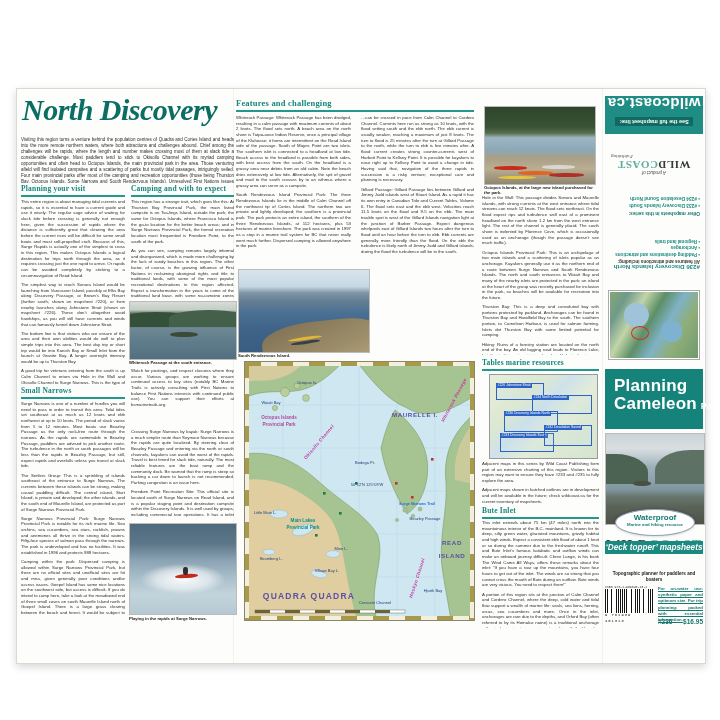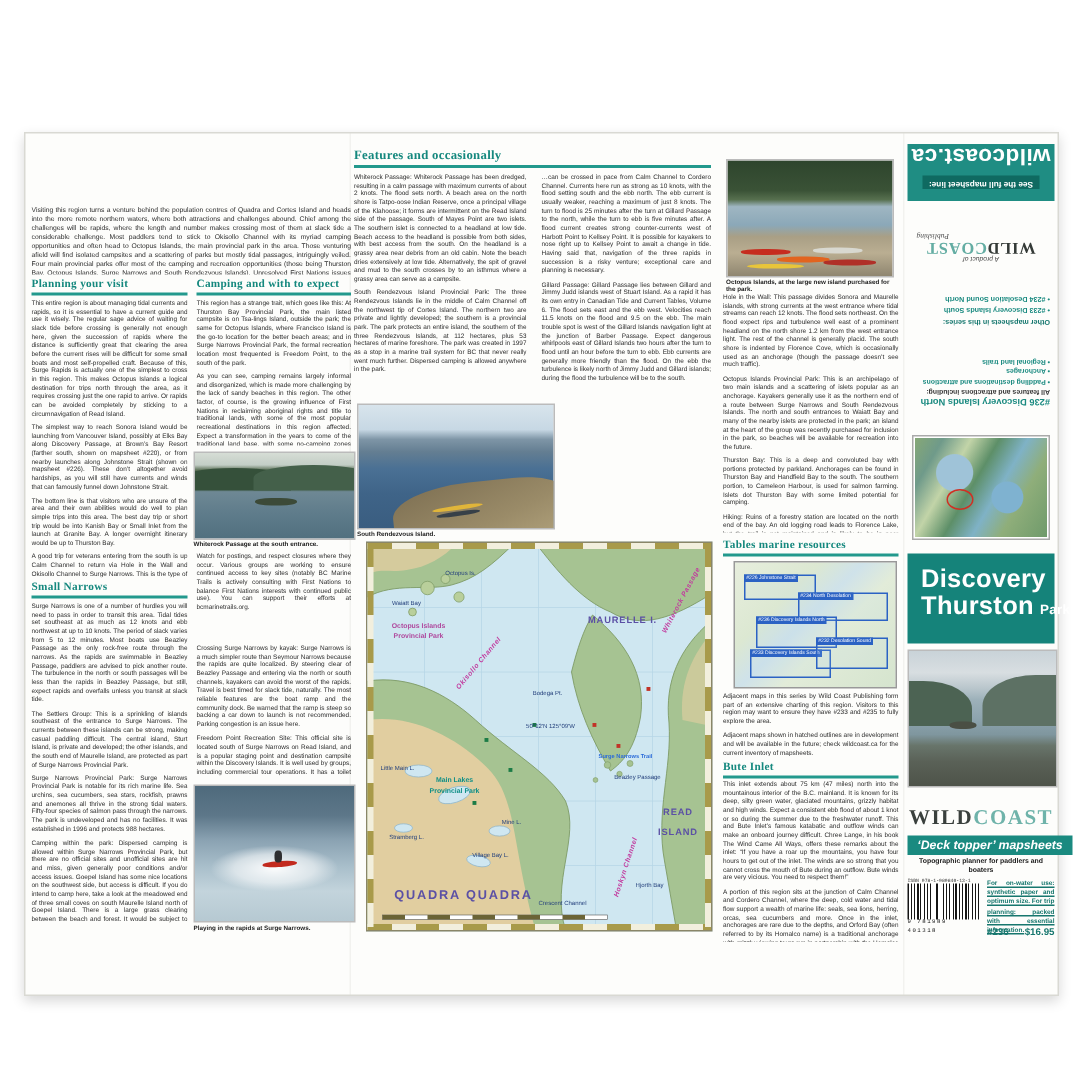--- a/index.html
+++ b/index.html
@@ -101,20 +101,21 @@
   .pblurb{font:700 4.3px/1.45 "Liberation Sans",sans-serif;color:#17776e;text-align:justify;text-decoration:underline;}
   .sku,.price{font:700 6.5px "Liberation Sans",sans-serif;color:#17776e;}
 </style>
 </head>
 <body>
 
 <div class="sheet">
   <div class="fold" style="left:216px"></div>
   <div class="fold" style="left:585px"></div>
 
+  <div class="abs title" style="left:5px;top:6px;width:212px">North Discovery</div>
   <div class="abs col" style="left:4px;top:48px;width:213px;height:46px">
     <p class="p" style="font-size:4.5px">Visiting this region turns a venture behind the population centres of Quadra and Cortes Island and heads into the more remote northern waters, where both attractions and challenges abound. Chief among the challenges will be rapids, where the length and number makes crossing most of them at slack tide a considerable challenge. Most paddlers tend to stick to Okisollo Channel with its myriad camping opportunities and often head to Octopus Islands, the main provincial park in the area. Those venturing afield will find isolated campsites and a scattering of parks but mostly tidal passages, intriguingly veiled. Four main provincial parks offer most of the camping and recreation opportunities (those being Thurston Bay, Octopus Islands, Surge Narrows and South Rendezvous Islands). Unresolved First Nations issues mean none have yet to fully account the archaeological and cultural significance to First Nations, however, so be prepared the recreational makeup of this region could change significantly in the coming years.</p>
   </div>
 
   <div class="abs h2" style="left:4px;top:96px;width:104px">Planning your visit</div>
   <div class="abs col" style="left:4px;top:110px;width:104px;height:186px">
     <p class="p">This entire region is about managing tidal currents and rapids, so it is essential to have a current guide and use it wisely. The regular sage advice of waiting for slack tide before crossing is generally not enough here, given the succession of rapids where the distance is sufficiently great that clearing the area before the current rises will be difficult for some small boats and most self-propelled craft. Because of this, Surge Rapids is actually one of the simplest to cross in this region. This makes Octopus Islands a logical destination for trips north through the area, as it requires crossing just the one rapid to arrive. Or rapids can be avoided completely by sticking to a circumnavigation of Read Island.</p>
     <p class="p">The simplest way to reach Sonora Island would be launching from Vancouver Island, possibly at Elks Bay along Discovery Passage, at Brown’s Bay Resort (farther south, shown on mapsheet #220), or from nearby launches along Johnstone Strait (shown on mapsheet #226). These don’t altogether avoid hardships, as you will still have currents and winds that can famously funnel down Johnstone Strait.</p>
     <p class="p">The bottom line is that visitors who are unsure of the area and their own abilities would do well to plan simple trips into this area. The best day trip or short trip would be into Kanish Bay or Small Inlet from the launch at Granite Bay. A longer overnight itinerary would be up to Thurston Bay.</p>
     <p class="p">A good trip for veterans entering from the south is up Calm Channel to return via Hole in the Wall and Okisollo Channel to Surge Narrows. This is the type of itinerary worthy of a week-long adventure.</p>
@@ -150,21 +151,21 @@
 
   </div>
 
   <div class="photo ph-rapids" style="left:112px;top:434px;width:106px;height:90px">
     <div class="foam"></div>
     <div class="kayak"></div>
     <div class="paddler"></div>
   </div>
   <div class="abs caption" style="left:112px;top:527px;width:106px">Playing in the rapids at Surge Narrows.</div>
 
-  <div class="abs h2 big" style="left:219px;top:10px;width:238px">Features and occasionally</div>
+  <div class="abs h2 big" style="left:219px;top:10px;width:238px">Features and challenging</div>
   <div class="abs col" style="left:219px;top:26px;width:115px;height:151px">
     <p class="p">Whiterock Passage: Whiterock Passage has been dredged, resulting in a calm passage with maximum currents of about 2 knots. The flood sets north. A beach area on the north shore is Tatpo-oose Indian Reserve, once a principal village of the Klahoose; it forms are intermittent on the Read Island side of the passage. South of Mayes Point are two islets. The southern islet is connected to a headland at low tide. Beach access to the headland is possible from both sides, with best access from the south. On the headland is a grassy area near debris from an old cabin. Note the beach dries extensively at low tide. Alternatively, the spit of gravel and mud to the south crosses by to an isthmus where a grassy area can serve as a campsite.</p>
     <p class="p">South Rendezvous Island Provincial Park: The three Rendezvous Islands lie in the middle of Calm Channel off the northwest tip of Cortes Island. The northern two are private and lightly developed; the southern is a provincial park. The park protects an entire island, the southern of the three Rendezvous Islands, at 112 hectares, plus 53 hectares of marine foreshore. The park was created in 1997 as a stop in a marine trail system for BC that never really went much further. Dispersed camping is allowed anywhere in the park.</p>
   </div>
   <div class="photo ph-rendez" style="left:221px;top:180px;width:130px;height:82px">
     <div class="shore"></div>
     <div class="kayak"></div>
     <div class="kayak2"></div>
   </div>
   <div class="abs caption" style="left:221px;top:264px;width:130px">South Rendezvous Island.</div>
@@ -335,33 +336,37 @@
       <div class="brand"><span class="wild">WILD</span><span class="coast">COAST</span></div>
       <div class="publishing">Publishing</div>
     </div>
     <div class="band" style="height:38px">
       <span class="seeline">See the full mapsheet line:</span>
       <div class="url">wildcoast.ca</div>
     </div>
   </div>
 
   <div class="abs titlebox" style="left:588px;top:280px;width:98px;height:60px;box-sizing:border-box">
-    <div class="t1">Discovery</div>
-    <div class="t1"><span>Thurston</span><span class="t2">Park</span></div>
+    <div class="t1">Planning</div>
+    <div class="t1"><span>Cameleon</span><span class="t2">Park</span></div>
   </div>
 
   <div class="photo ph-coast" style="left:588px;top:344px;width:98px;height:90px">
     <div class="hillL"></div>
     <div class="hillR"></div>
     <div class="rock"></div>
   </div>
 
+  <div class="oval" style="left:598px;top:420px;width:78px;height:25px">
+    <div class="o1">Waterproof</div>
+    <div class="o2">Marine and hiking resource</div>
+  </div>
 
   <div class="abs pbrand" style="left:588px;top:450px;width:98px"><span class="wild">WILD</span><span class="coast">COAST</span></div>
-  <div class="abs band2" style="left:588px;top:468px;width:110px;height:13px">‘Deck topper’ mapsheets</div>
+  <div class="abs band2" style="left:588px;top:452px;width:98px;height:13px">‘Deck topper’ mapsheets</div>
   <div class="abs tagline" style="left:588px;top:482px;width:98px">Topographic planner for paddlers and boaters</div>
 
   <div class="abs" style="left:588px;top:496px;width:48px">
     <div class="isbn">ISBN 978-1-989840-13-1</div>
     <div class="bars"></div>
     <div class="digits">9 781989 401318</div>
   </div>
   <div class="abs pblurb" style="left:641px;top:497px;width:45px">For on-water use: synthetic paper and optimum size. For trip planning: packed with essential information.</div>
   <div class="abs sku" style="left:641px;top:529px">#236</div>
   <div class="abs price" style="left:664px;top:529px;width:22px;text-align:right">$16.95</div>

